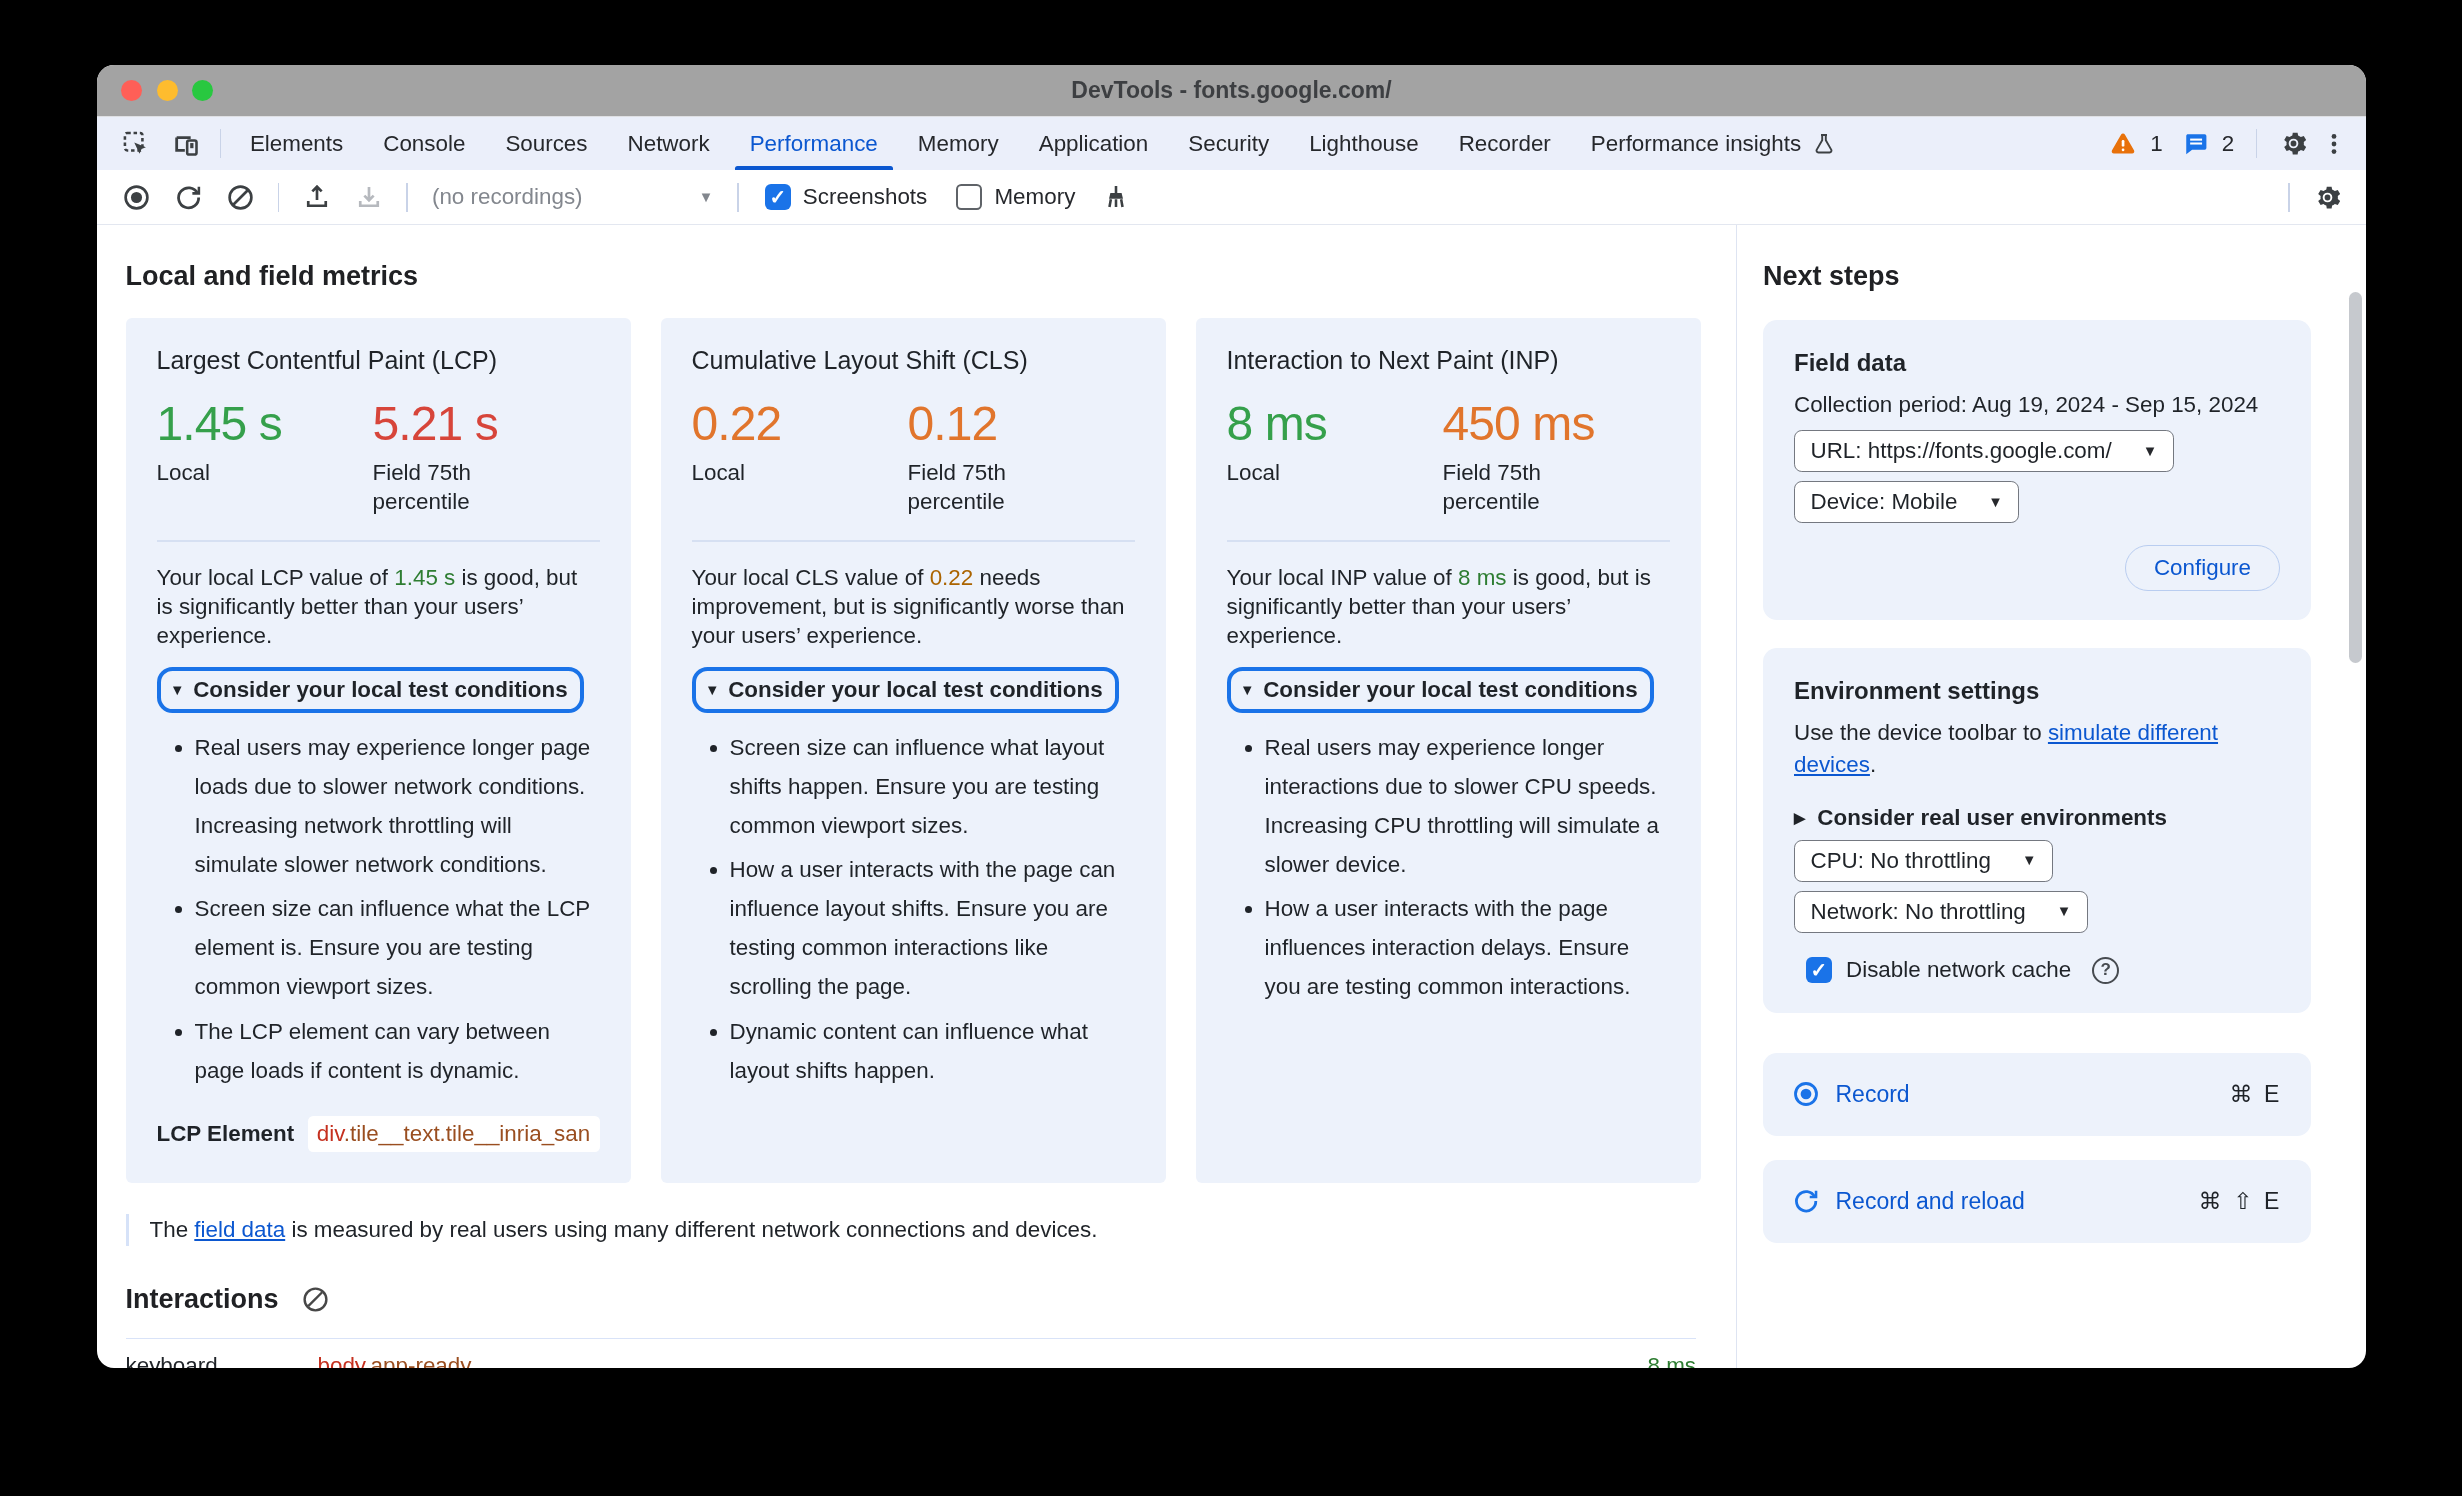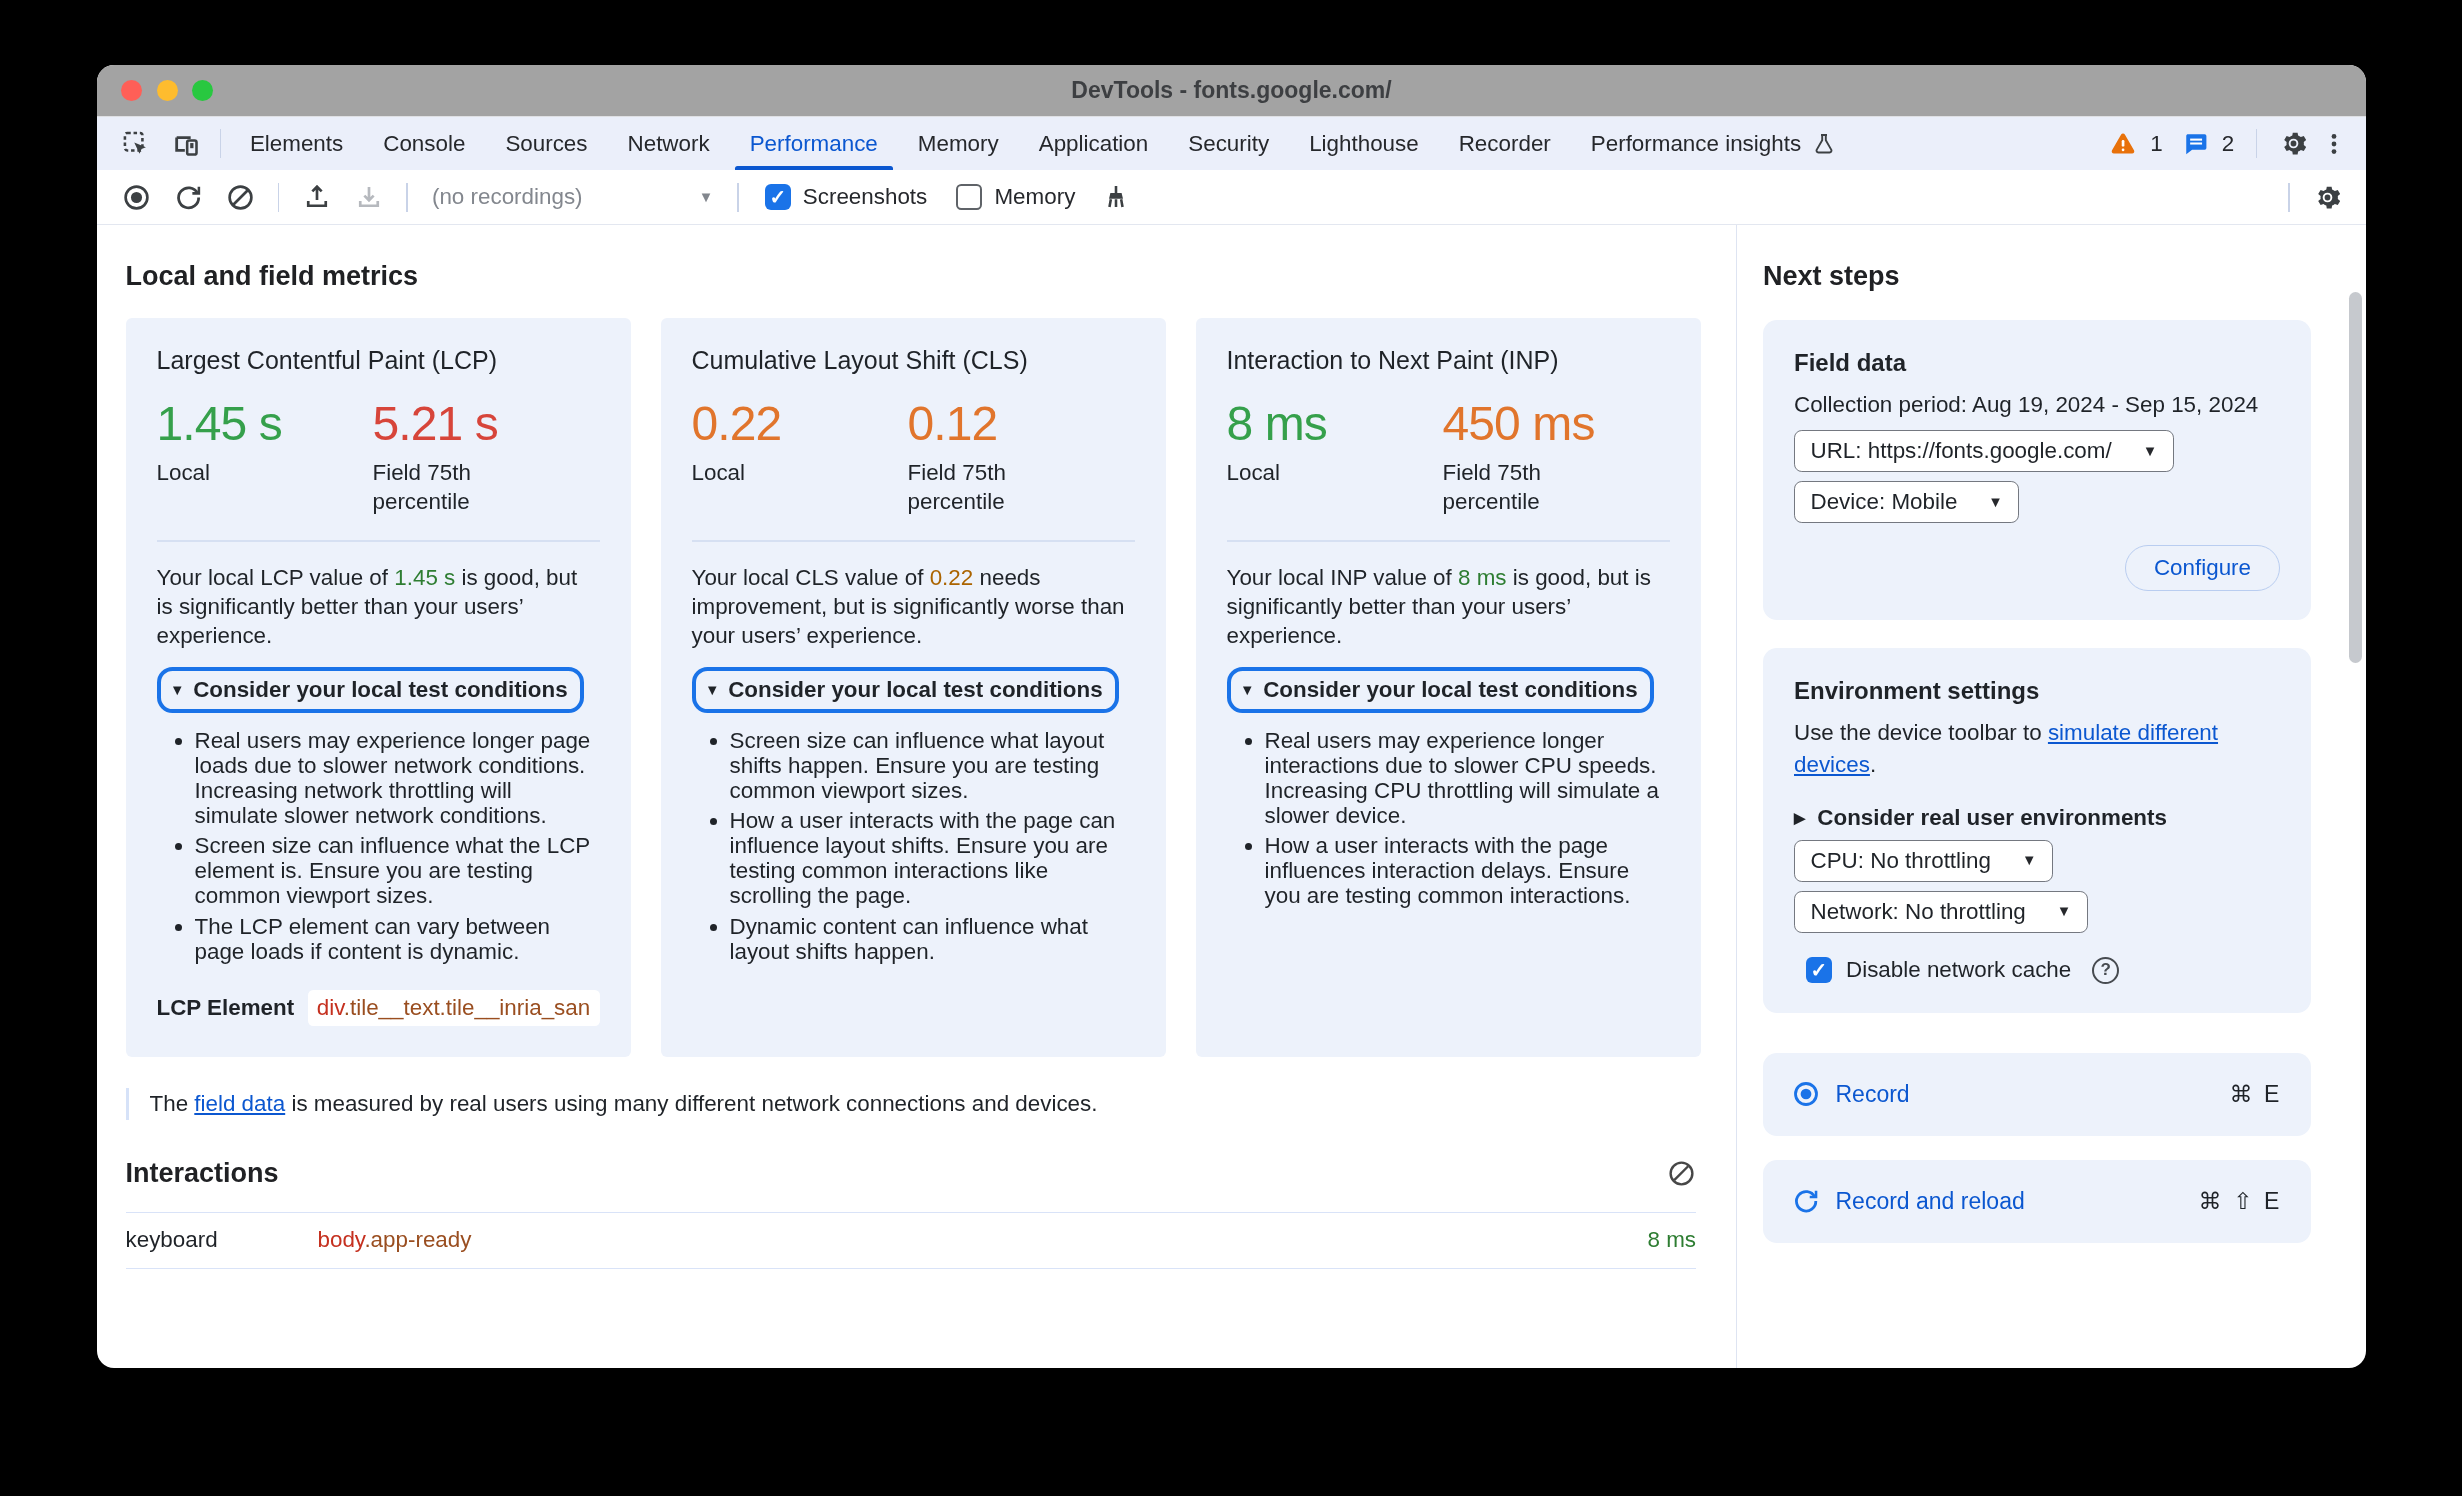--- a/index.html
+++ b/index.html
@@ -59,33 +59,33 @@
   .poor  { color:#d7453a; }
   .ni    { color:#e1752c; }
   .card-divider { height:1.7px; background:#d6e0f2; margin:24px 0 21px; }
   .card-desc { font-size:22.4px; line-height:29px; color:#1f2328; }
   .inline-good { color:#2e7d32; }
   .inline-ni { color:#ab6400; }
   .disclosure { margin:17px 0 10.4px; display:flex; align-items:center; gap:8.6px;
                 border:4.3px solid #1a73e8; border-radius:15.5px; padding:6px 12px 6px 9.5px;
                 font-size:22.4px; font-weight:700; color:#1f2328; width:fit-content; white-space:nowrap; }
   .tri { font-size:14.7px; color:#1f2328; }
-  .bullets { margin:5.2px 0 0; padding-left:38px; font-size:22.4px; line-height:25px; color:#1f2328; }
+  .bullets { margin:5.2px 0 0; padding-left:38px; font-size:22.4px; line-height:39px; color:#1f2328; }
   .bullets li { margin-bottom:5.2px; }
   .lcp-row { display:flex; align-items:center; gap:14px; margin-top:auto; padding-top:21px; }
   .lcp-label { font-size:22.4px; font-weight:700; color:#1f2328; white-space:nowrap; }
   .lcp-chip { flex:1; min-width:0; background:#fff; border-radius:5.2px; padding:5.2px 0 5.2px 8.6px;
               font-size:22.4px; white-space:nowrap; overflow:hidden; }
   .node-tag { color:#c5301f; } .node-cls { color:#9a4e20; }
 
   .footnote { margin-top:31px; border-left:3.5px solid #d6e2f8; padding-left:21px;
               font-size:22.4px; line-height:32px; color:#1f2328; }
   .footnote .link, .sb-text .link { color:#0b57d0; text-decoration:underline; cursor:pointer; }
 
-  .interactions-h { margin-top:38px; display:flex; align-items:center; gap:22.4px;justify-content:space-between; }
+  .interactions-h { margin-top:38px; display:flex; align-items:center; gap:22.4px; }
   .itable { margin-top:22.4px; border-top:1.7px solid #d9e3f8; border-bottom:1.7px solid #d9e3f8;
             height:57px; display:flex; align-items:center;gap:9px; }
   .itype { font-size:22.4px; color:#1f2328; width:183px; }
   .itarget { font-size:22.4px; white-space:nowrap; }
   .idur { margin-left:auto; font-size:22.4px; color:#2e7d32; }
 
   
   .sb-card { background:#edf2fb; border-radius:14px; padding:29px 31px; margin-top:28px; }
   .sb-card h3 { font-size:24px; font-weight:700; color:#1f2328; }
   .sb-text { font-size:22.4px; line-height:32px; color:#1f2328; margin-top:12px; }

